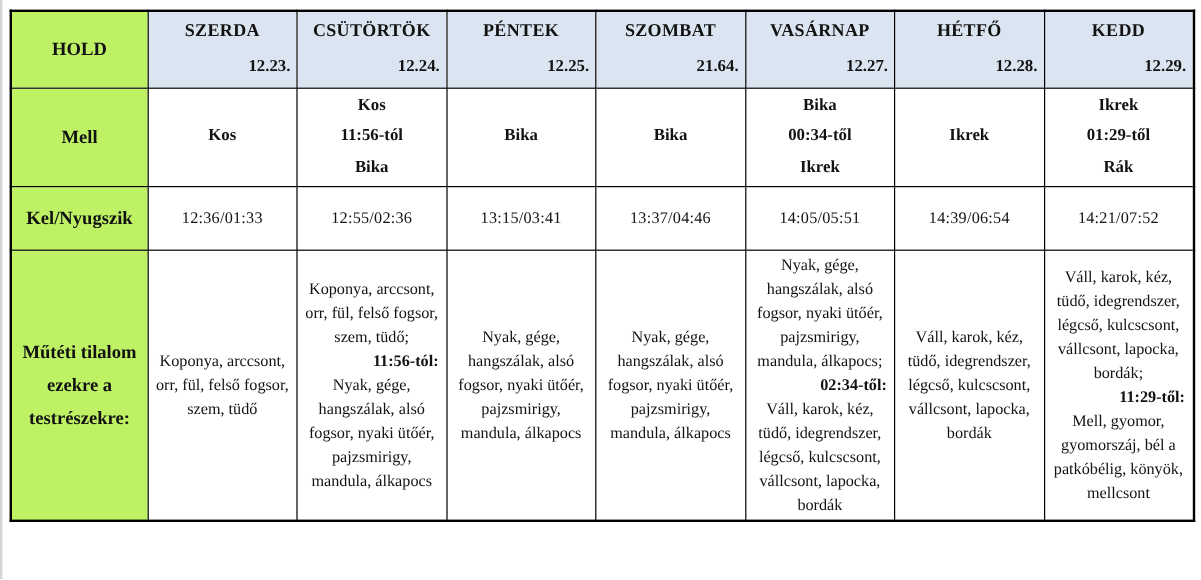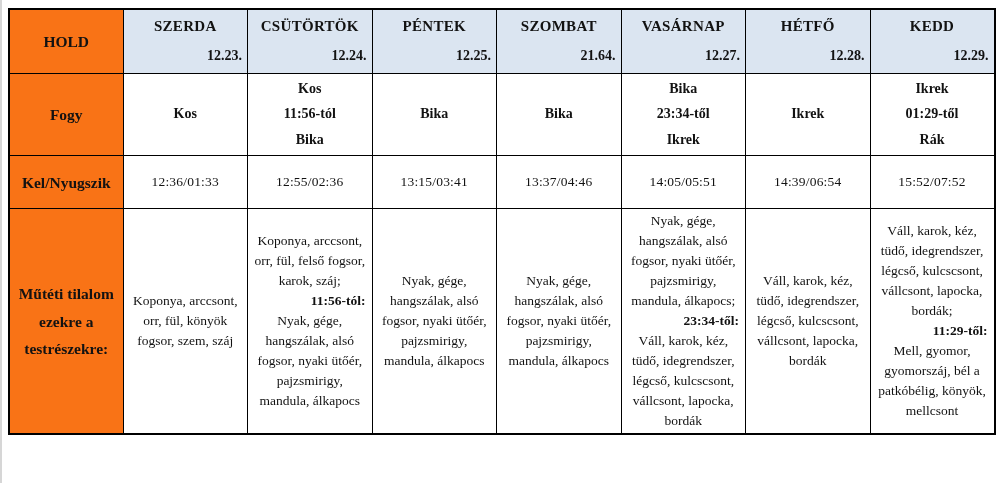--- a/index.html
+++ b/index.html
@@ -44,21 +44,21 @@
   col.c-label { width: 114px; }
   col.c-day   { width: 124.5px; }
 
   tr.r-head   { height: 64px; }
   tr.r-jegy   { height: 80px; }
   tr.r-no     { height: 51px; }
   tr.r-kel    { height: 53px; padding-left: 24px; }
   tr.r-muteti { height: 219px; }
 
   .tbl th.label, .tbl td.label {
-    background: #f97316;
+    background: #bef264;
     font-weight: bold;
     font-size: 15.5px;
     line-height: 1.75;
     padding: 2px 3px;
     text-align: center;
   }
   .tbl th.day { background: #dbe5f1; }
   .dayname {
     font-weight: bold;
     font-size: 15px;
@@ -133,38 +133,38 @@
         <div class="dayname">HÉTFŐ</div>
         <div class="daydate">12.28.</div>
       </th>
       <th class="day">
         <div class="dayname">KEDD</div>
         <div class="daydate">12.29.</div>
       </th>
     </tr>
 
     <tr class="r-jegy">
-      <td class="label">Fogy</td>
+      <td class="label">Mell</td>
       <td class="jegy-cell">
         <div class="line">Kos</div>
       </td>
       <td class="jegy-cell">
         <div class="line">Kos</div>
         <div class="line">11:56-tól</div>
         <div class="line">Bika</div>
       </td>
       <td class="jegy-cell">
         <div class="line">Bika</div>
       </td>
       <td class="jegy-cell">
         <div class="line">Bika</div>
       </td>
       <td class="jegy-cell">
         <div class="line">Bika</div>
-        <div class="line">23:34-től</div>
+        <div class="line">00:34-től</div>
         <div class="line">Ikrek</div>
       </td>
       <td class="jegy-cell">
         <div class="line">Ikrek</div>
       </td>
       <td class="jegy-cell">
         <div class="line">Ikrek</div>
         <div class="line">01:29-től</div>
         <div class="line">Rák</div>
       </td>
@@ -172,42 +172,42 @@
 
 
     <tr class="r-kel">
       <td class="label">Kel/Nyugszik</td>
       <td class="kel-cell">12:36/01:33</td>
       <td class="kel-cell">12:55/02:36</td>
       <td class="kel-cell">13:15/03:41</td>
       <td class="kel-cell">13:37/04:46</td>
       <td class="kel-cell">14:05/05:51</td>
       <td class="kel-cell">14:39/06:54</td>
-      <td class="kel-cell">15:52/07:52</td>
+      <td class="kel-cell">14:21/07:52</td>
     </tr>
 
     <tr class="r-muteti">
       <td class="label">Műtéti tilalom ezekre a testrészekre:</td>
       <td class="muteti-cell">
-        <div class="seg">Koponya, arccsont, orr, fül, könyök fogsor, szem, száj</div>
-      </td>
-      <td class="muteti-cell">
-        <div class="seg">Koponya, arccsont, orr, fül, felső fogsor, karok, száj;</div>
+        <div class="seg">Koponya, arccsont, orr, fül, felső fogsor, szem, tüdő</div>
+      </td>
+      <td class="muteti-cell">
+        <div class="seg">Koponya, arccsont, orr, fül, felső fogsor, szem, tüdő;</div>
         <div class="seg bold">11:56-tól:</div>
         <div class="seg">Nyak, gége, hangszálak, alsó fogsor, nyaki ütőér, pajzsmirigy, mandula, álkapocs</div>
       </td>
       <td class="muteti-cell">
         <div class="seg">Nyak, gége, hangszálak, alsó fogsor, nyaki ütőér, pajzsmirigy, mandula, álkapocs</div>
       </td>
       <td class="muteti-cell">
         <div class="seg">Nyak, gége, hangszálak, alsó fogsor, nyaki ütőér, pajzsmirigy, mandula, álkapocs</div>
       </td>
       <td class="muteti-cell">
         <div class="seg">Nyak, gége, hangszálak, alsó fogsor, nyaki ütőér, pajzsmirigy, mandula, álkapocs;</div>
-        <div class="seg bold">23:34-től:</div>
+        <div class="seg bold">02:34-től:</div>
         <div class="seg">Váll, karok, kéz, tüdő, idegrendszer, légcső, kulcscsont, vállcsont, lapocka, bordák</div>
       </td>
       <td class="muteti-cell">
         <div class="seg">Váll, karok, kéz, tüdő, idegrendszer, légcső, kulcscsont, vállcsont, lapocka, bordák</div>
       </td>
       <td class="muteti-cell">
         <div class="seg">Váll, karok, kéz, tüdő, idegrendszer, légcső, kulcscsont, vállcsont, lapocka, bordák;</div>
         <div class="seg bold">11:29-től:</div>
         <div class="seg">Mell, gyomor, gyomorszáj, bél a patkóbélig, könyök, mellcsont</div>
       </td>

